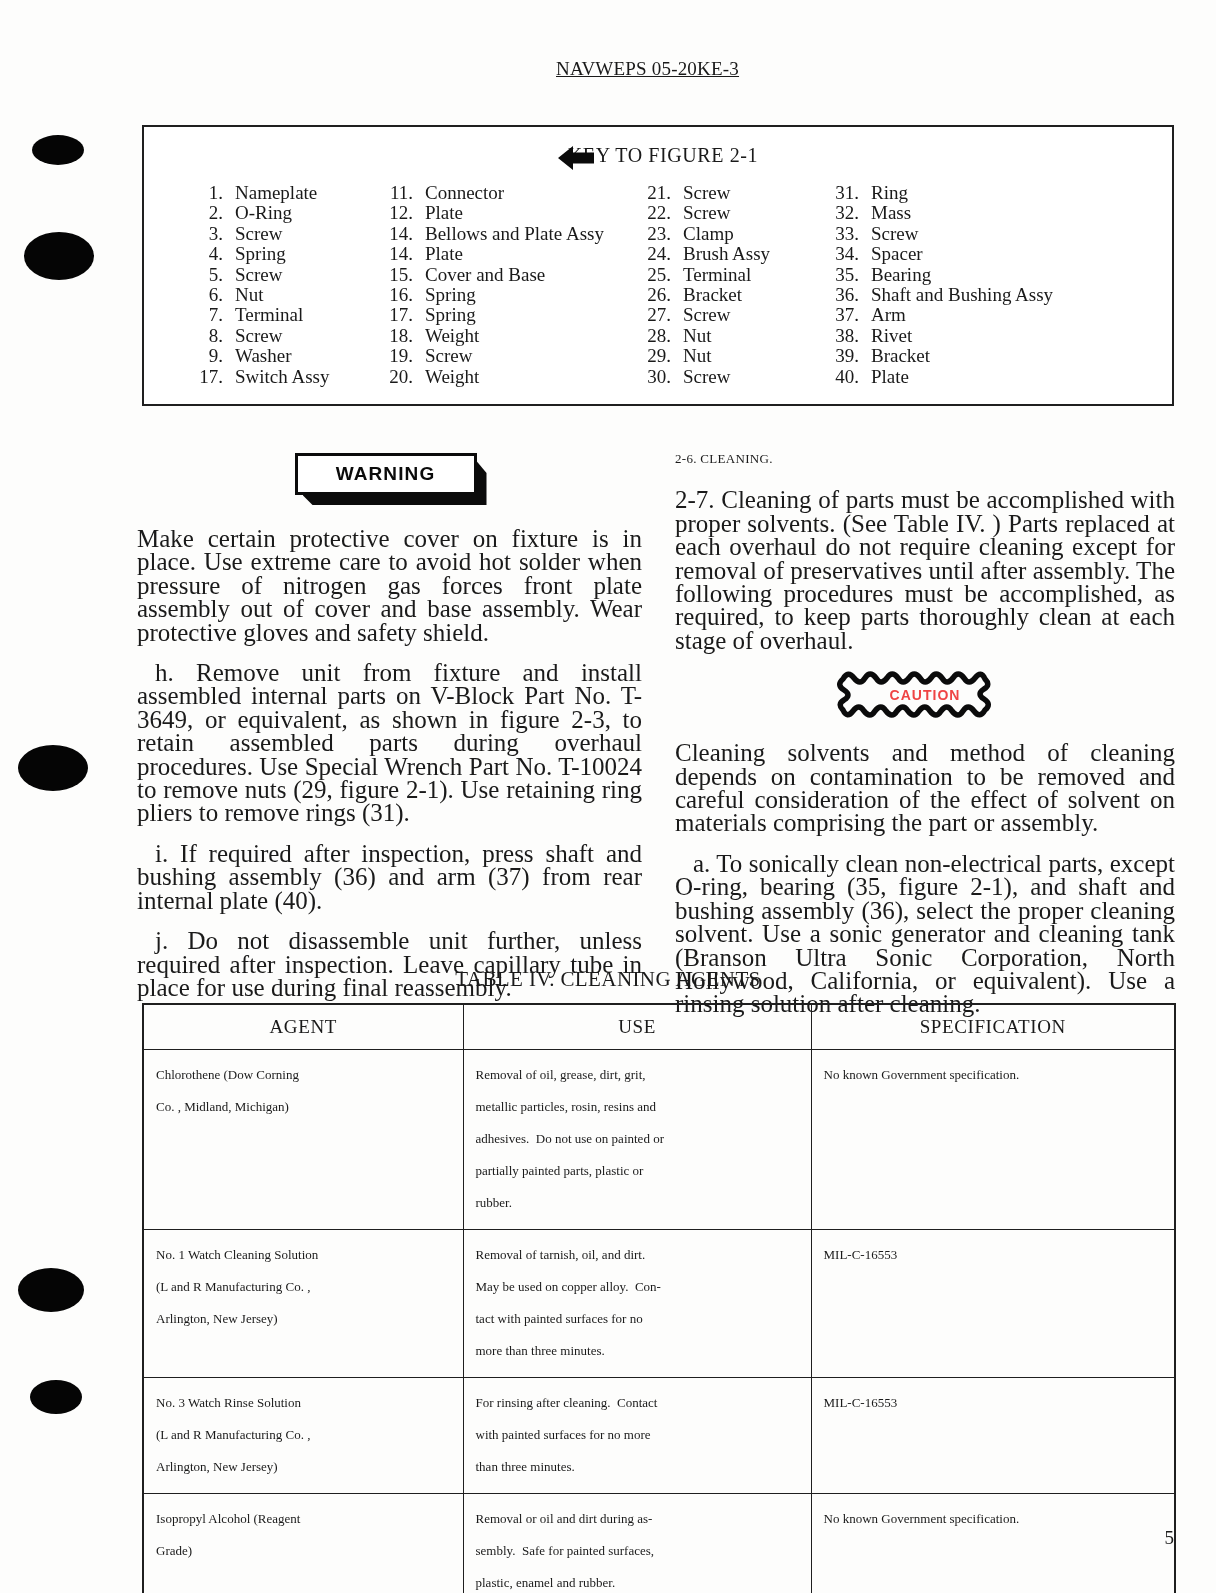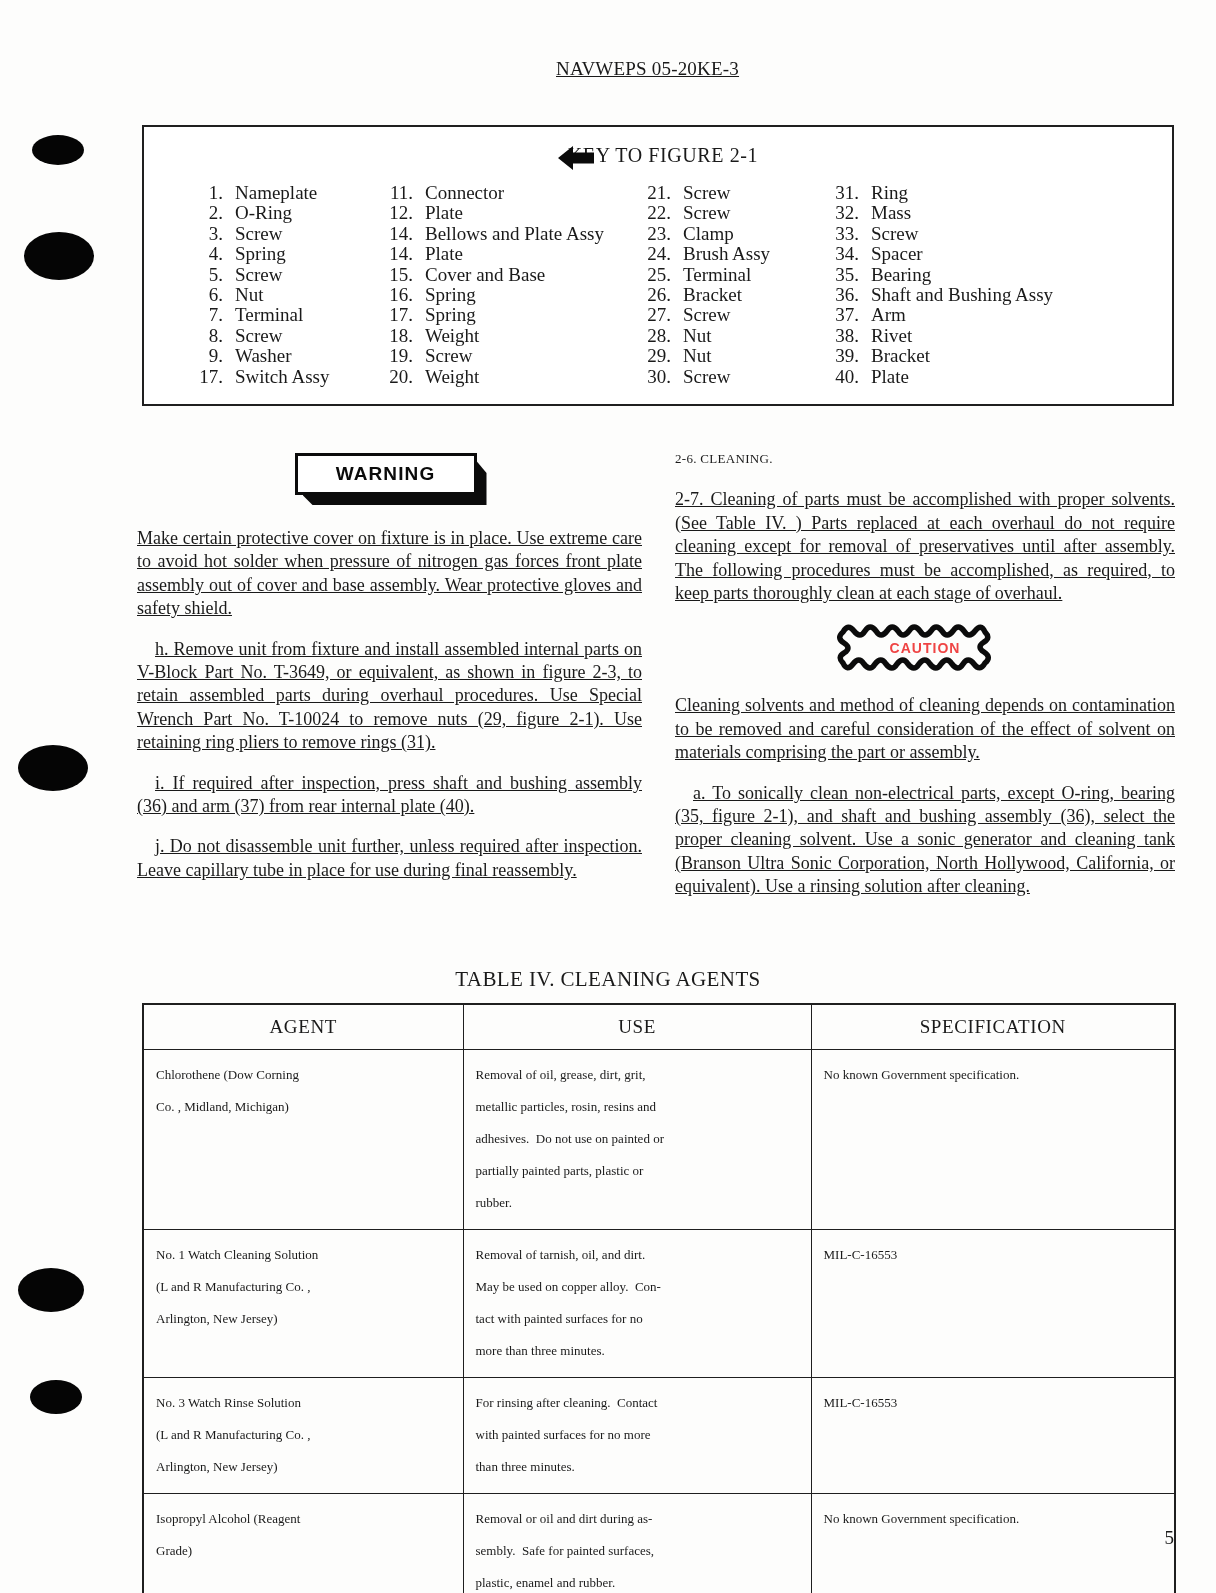--- a/index.html
+++ b/index.html
@@ -116,25 +116,24 @@
     top: 447px;
     width: 505px;
   }
   .col-right {
     position: absolute;
     left: 675px;
     top: 447px;
     width: 500px;
   }
   .para {
-    font-size: 18px;
+    font-size: 25px;
     line-height: 23.4px;
     text-align: justify;
     margin: 0 0 17px 0;
-    text-decoration: underline;
   }
   .para.indent { text-indent: 18px; }
   .para.noindent { text-indent: 0; }
   .para.last { margin-bottom: 0; }
   .sec-head {
     font-size: 13px;
     line-height: 23.4px;
     margin: 0 0 18px 0;
     letter-spacing: .3px;
   }

